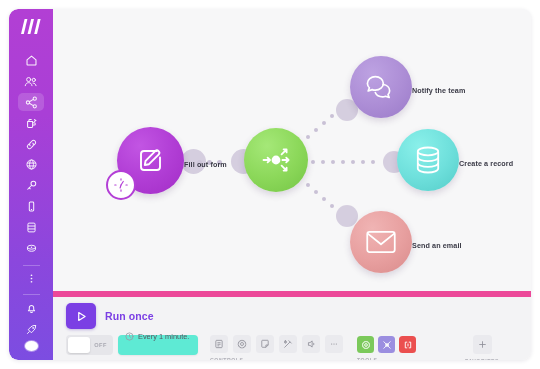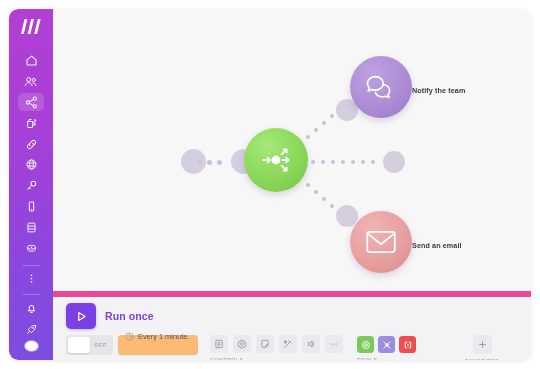--- a/index.html
+++ b/index.html
@@ -239,21 +239,21 @@
     text-align: center;
     font-size: 5.6px;
     font-weight: bold;
     letter-spacing: .5px;
     color: #a9a9b2;
   }
 
   .interval-pill {
     height: 20px;
     border-radius: 4px;
-    background: #fdba74;
+    background: #5eead4;
     display: flex;
     align-items: center;
     gap: 4px;
     padding: 0 9px 18px 7px;
     cursor: pointer;
     box-shadow: 0 1px 2px rgba(0,0,0,.06);
     text-align: center;
   }
   .interval-text {
     font-size: 7.4px;
@@ -450,20 +450,37 @@
       <div class="dot" style="left:261px;top:181px;width:4.4px;height:4.4px;"></div>
       <div class="dot" style="left:269px;top:188px;width:4.4px;height:4.4px;"></div>
       <div class="dot" style="left:277px;top:195px;width:4.4px;height:4.4px;"></div>
 
       <div class="stub" style="left:128px;top:140px;width:25px;height:25px;"></div>
       <div class="stub" style="left:178px;top:140px;width:25px;height:25px;"></div>
       <div class="stub" style="left:283px;top:90px;width:22px;height:22px;"></div>
       <div class="stub" style="left:330px;top:142px;width:22px;height:22px;"></div>
       <div class="stub" style="left:283px;top:196px;width:22px;height:22px;"></div>
 
+      <div class="node" style="left:64px;top:118px;">
+        <div class="bubble" style="width:67px;height:67px;background:radial-gradient(circle at 34% 28%, #c255e3 0%, #b23fd6 48%, #a22cc6 100%);">
+          <svg width="32" height="32" viewBox="0 0 32 32" fill="none" stroke="#ffffff" stroke-width="1.9" stroke-linejoin="round" stroke-linecap="round">
+            <path d="M21.5 6 H9 a3 3 0 0 0 -3 3 v13 a3 3 0 0 0 3 3 h13 a3 3 0 0 0 3 -3 V12.5"></path>
+            <path d="M14 19.2 l9.6 -9.6 a2.4 2.4 0 0 0 -3.4 -3.4 l-9.6 9.6 -0.8 4.2 Z"></path>
+          </svg>
+          <div class="clock-badge">
+            <svg width="18" height="18" viewBox="0 0 20 20" fill="none" stroke="#b33fd6" stroke-width="1.3" stroke-linecap="round">
+              <circle cx="10" cy="10" r="7.4" fill="none" stroke-width="0"></circle>
+              <path d="M10 3.1 v1.4 M16.9 10 h-1.4 M10 16.9 v-1.4 M3.1 10 h1.4"></path>
+              <path d="M10 10 L12.5 6.1"></path>
+              <path d="M10 10 L9 13.3"></path>
+            </svg>
+          </div>
+        </div>
+        <div class="node-label">Fill out form</div>
+      </div>
 
       <div class="node" style="left:191px;top:119px;">
         <div class="bubble" style="width:64px;height:64px;background:radial-gradient(circle at 36% 28%, #a5e878 0%, #8cd85a 52%, #74c545 100%);">
           <svg width="36" height="36" viewBox="0 0 36 36" fill="none" stroke="#ffffff" stroke-width="1.8" stroke-linecap="round" stroke-linejoin="round">
             <circle cx="18" cy="18" r="4.4" fill="#ffffff" stroke="none"></circle>
             <path d="M5.5 18 h6.2 M9.6 15.6 l2.4 2.4 -2.4 2.4"></path>
             <path d="M24.4 18 h6.1 M28.2 15.6 l2.4 2.4 -2.4 2.4"></path>
             <path d="M23.6 12.4 l5 -5 M25.6 7.4 h3 v3"></path>
             <path d="M23.6 23.6 l5 5 M28.6 25.6 v3 h-3"></path>
           </svg>
@@ -473,20 +490,31 @@
       <div class="node" style="left:297px;top:47px;">
         <div class="bubble" style="width:62px;height:62px;background:radial-gradient(circle at 36% 28%, #bda2e2 0%, #ad8ed6 52%, #9a7ac8 100%);">
           <svg width="32" height="30" viewBox="0 0 34 32" fill="none" stroke="#ffffff" stroke-width="1.8" stroke-linejoin="round" stroke-linecap="round">
             <path d="M19.5 12.2 c0 4 -3.8 7.2 -8.5 7.2 -1.2 0 -2.3 -0.2 -3.4 -0.6 l-4.3 1.4 1.3 -3.4 A6.8 6.8 0 0 1 2.5 12.2 C2.5 8.2 6.3 5 11 5 s8.5 3.2 8.5 7.2 Z"></path>
             <path d="M19.3 13.3 c3.9 0.5 6.9 3.3 6.9 6.7 a6 6 0 0 1 -1.7 4.1 l1.2 3.1 -3.9 -1.3 c-1 0.4 -2 0.6 -3.1 0.6 -3.6 0 -6.7 -1.9 -7.8 -4.6"></path>
           </svg>
         </div>
         <div class="node-label">Notify the team</div>
       </div>
 
+      <div class="node" style="left:344px;top:120px;">
+        <div class="bubble" style="width:62px;height:62px;background:radial-gradient(circle at 36% 28%, #8af0ea 0%, #6fe0dc 52%, #53ccc8 100%);">
+          <svg width="30" height="32" viewBox="0 0 30 32" fill="none" stroke="#ffffff" stroke-width="1.8" stroke-linejoin="round">
+            <ellipse cx="15" cy="7.4" rx="10.2" ry="3.9"></ellipse>
+            <path d="M4.8 7.4 v17.2 c0 2.2 4.6 3.9 10.2 3.9 s10.2 -1.7 10.2 -3.9 V7.4"></path>
+            <path d="M4.8 13.2 c0 2.2 4.6 3.9 10.2 3.9 s10.2 -1.7 10.2 -3.9"></path>
+            <path d="M4.8 19 c0 2.2 4.6 3.9 10.2 3.9 s10.2 -1.7 10.2 -3.9"></path>
+          </svg>
+        </div>
+        <div class="node-label">Create a record</div>
+      </div>
 
       <div class="node" style="left:297px;top:202px;">
         <div class="bubble" style="width:62px;height:62px;background:radial-gradient(circle at 36% 28%, #f0b4b4 0%, #e8a0a0 52%, #d98b8b 100%);">
           <svg width="32" height="26" viewBox="0 0 34 28" fill="none" stroke="#ffffff" stroke-width="1.9" stroke-linejoin="round" stroke-linecap="round">
             <rect x="2.2" y="3.2" width="29.6" height="21.6" rx="2.4"></rect>
             <path d="M2.8 5 L17 16.4 L31.2 5"></path>
           </svg>
         </div>
         <div class="node-label">Send an email</div>
       </div>

